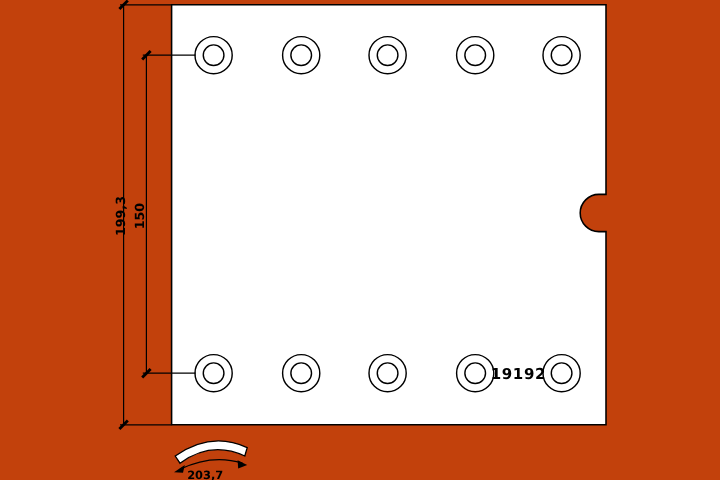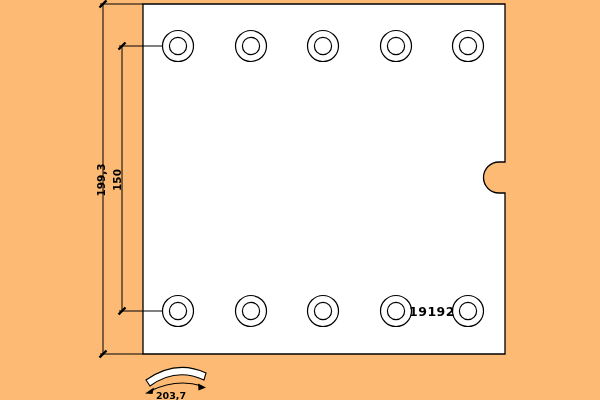--- a/index.html
+++ b/index.html
@@ -5,21 +5,21 @@
   html, body {
     margin: 0;
     padding: 0;
     background: #ffffff;
     font-family: "DejaVu Sans", sans-serif;
   }
   .stage {
     position: relative;
     width: 600px;
     height: 400px;
-    background: #fdba74;
+    background: #c2410c;
     overflow: hidden;
   }
   svg text {
     font-family: "DejaVu Sans", sans-serif;
     fill: #000000;
     font-weight: bold;
   }
   .dim-label { font-size: 10.5px; }
   .part-label { font-size: 12.5px; letter-spacing: 0.5px; }
   .arc-label { font-size: 9.5px; }

